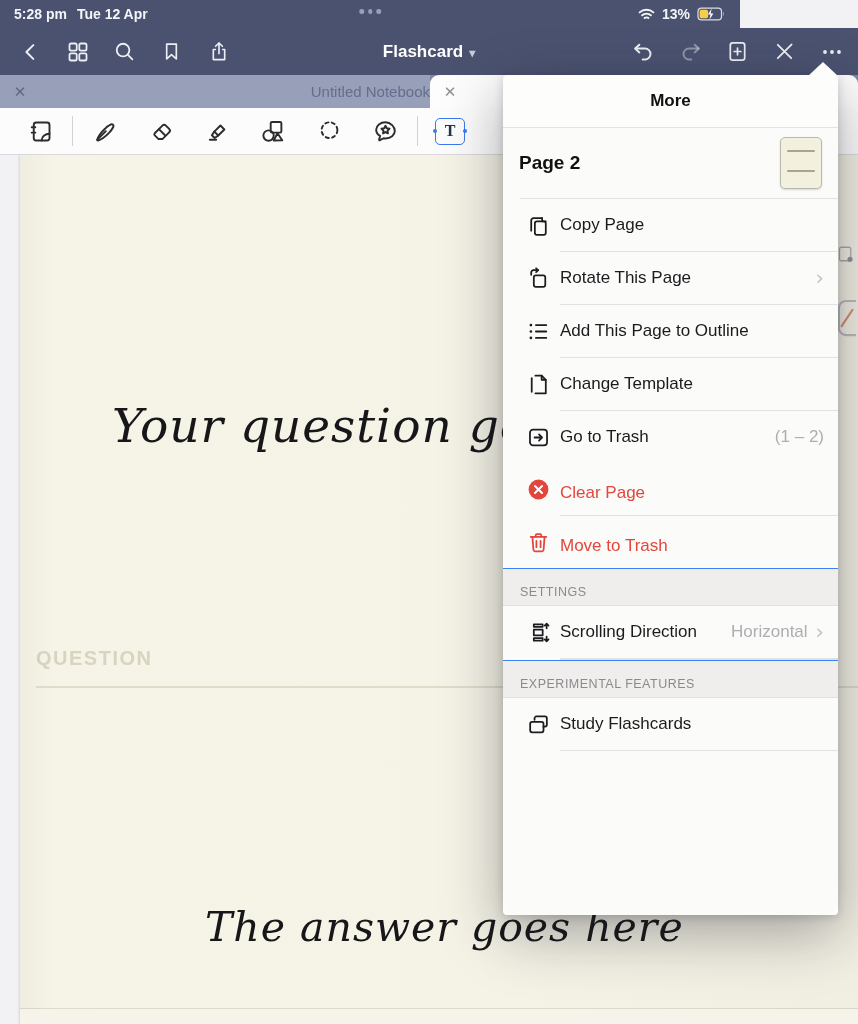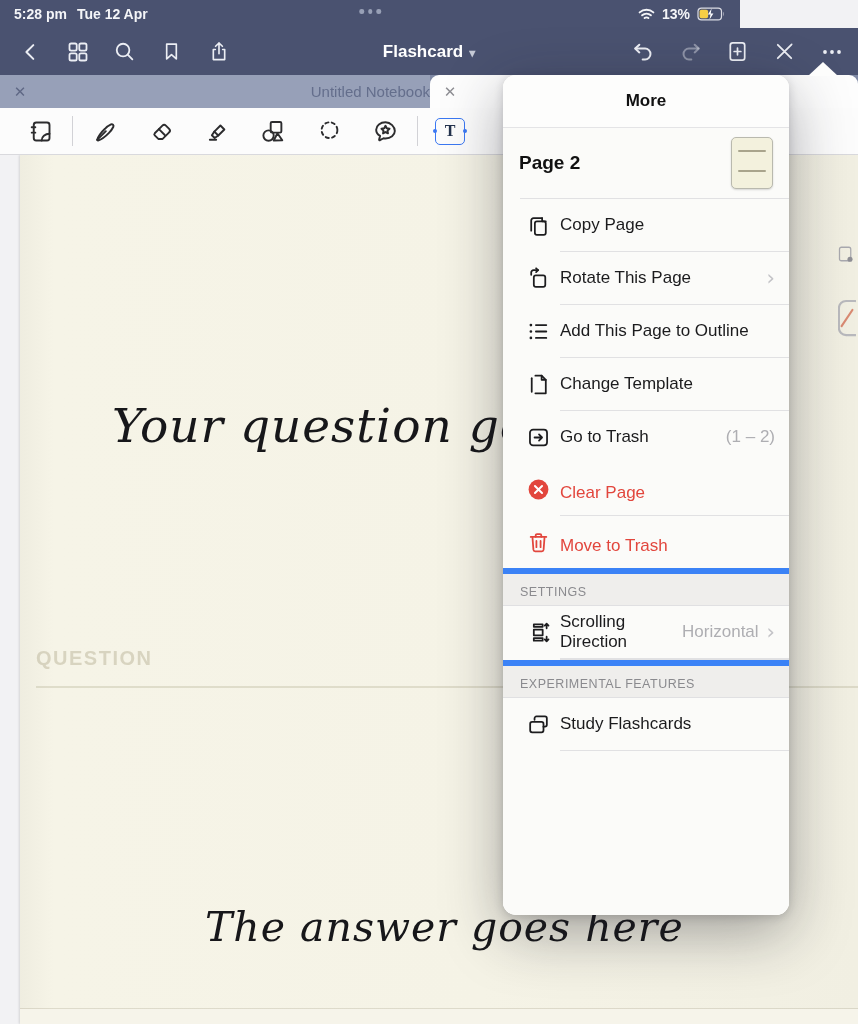--- a/index.html
+++ b/index.html
@@ -108,22 +108,22 @@
   .page-bottom-strip {
     position:absolute; left:0; right:0; top:854px; height:15px;
     background:#f6f4ea;
   }
   
   .edge-icons { position:absolute; right:2px; top:88px; width:18px; color:#a6a6ac; z-index:3;}
   .edge-icons .e1 { margin-bottom:34px; }
 
   
   .popover {
-    position:absolute; left:503px; top:75px; width:286px; height:840px;
-    background:#fdfdfc; border-radius:13px; z-index:50;
+    position:absolute; left:503px; top:75px; width:335px; height:840px;
+    background:#fdfdfc; border-radius:4px; z-index:50;
     box-shadow:0 18px 60px rgba(30,30,40,0.38), 0 2px 10px rgba(30,30,40,0.18);
     display:flex; flex-direction:column; overflow:visible;
   }
   .popover-caret {
     position:absolute; top:-13px; left:305px; width:0; height:0;
     border-left:15px solid transparent; border-right:15px solid transparent;
     border-bottom:14px solid #fdfdfc;
   }
   .popover-inner { border-radius:13px; overflow:hidden; height:100%;
     display:flex; flex-direction:column; background:#fbfbf9; }
@@ -155,21 +155,21 @@
     display:flex; align-items:center; justify-content:center; flex:0 0 auto; }
   .mi-icon svg { width:25px; height:25px; }
   .mi-label { font-size:17px; color:#1b1b1d; }
   .menu-item.danger .mi-label { color:#e2463d;margin-top:7px; }
   .menu-item.danger .mi-icon { color:#e2463d; }
   .mi-detail { margin-left:auto; font-size:17px; color:#aeaeb2; }
   .mi-chevron { font-size:21px; color:#c3c3c7; margin-left:8px; line-height:1;
     font-family:"DejaVu Sans", sans-serif; }
   .mi-chevron.solo { margin-left:auto; }
   .section-band {
-    height:38px; background:#efeeec; border-top:6px solid #3b82f6; border-bottom:1px solid #e0e0e2;
+    height:38px; background:#efeeec; border-top:1px solid #3b82f6; border-bottom:1px solid #e0e0e2;
     display:flex; align-items:flex-end; padding:0 16px 6px 17px; flex:0 0 auto;text-align:right;
   }
   .section-band span { font-size:12.5px; color:#8a8a8e; letter-spacing:0.5px; }
   .popover-footer { flex:1; background:#fbfbf9; }
 </style>
 </head>
 <body>
 
 <div class="status-bar">
   <div class="status-left">

